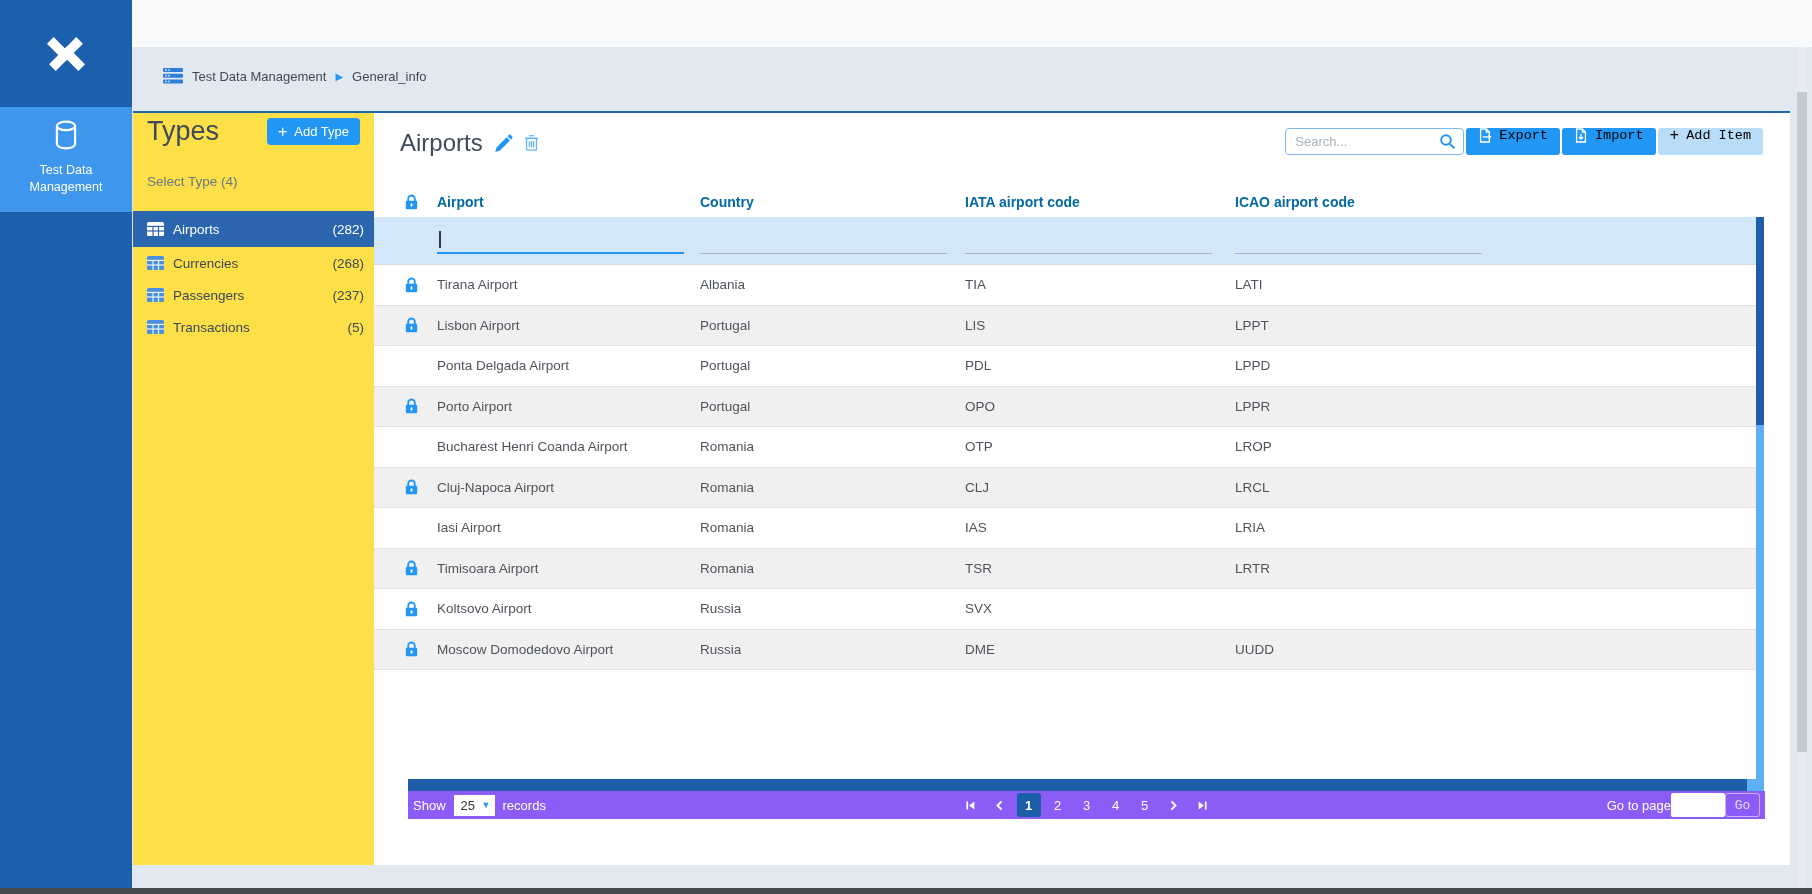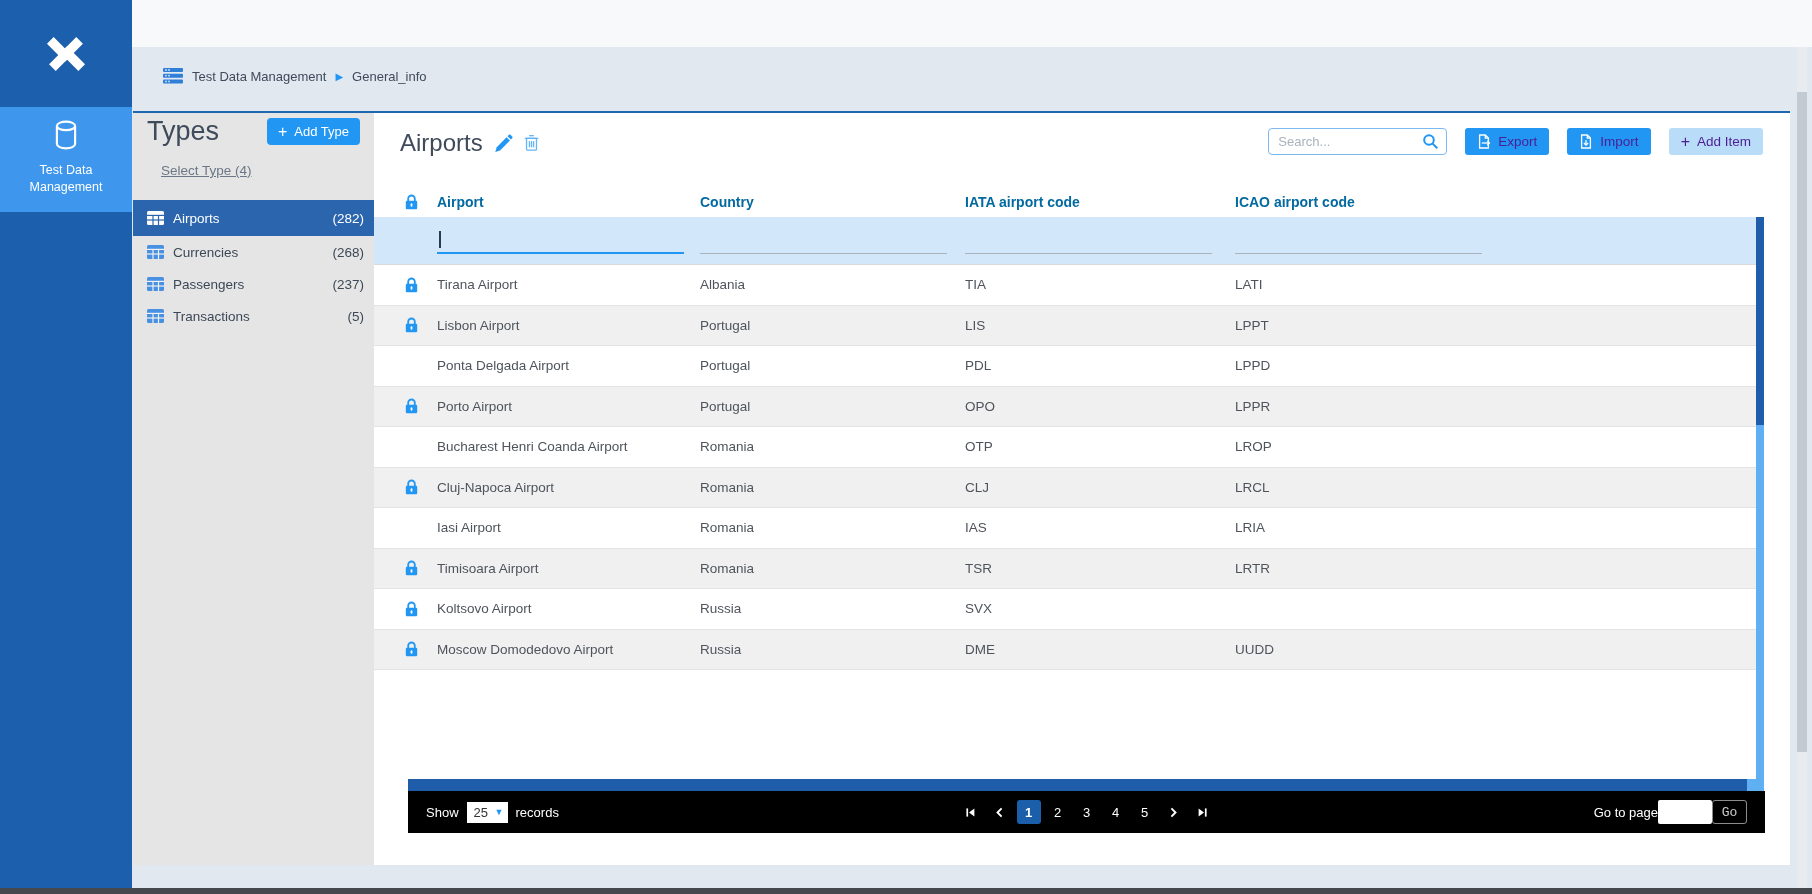--- a/index.html
+++ b/index.html
@@ -14,64 +14,64 @@
   .side-item { background:#3e97ec; color:#fff; text-align:center; padding:13px 6px 16px; cursor:pointer; }
   .side-item .label { display:block; font-size:12.5px; line-height:1.35; margin-top:8px; }
   
   .topstrip { position:absolute; left:132px; top:0; width:1680px; height:47px; background:#f7f9fb; }
   .breadcrumb { position:absolute; left:163px; top:47px; height:58px; display:flex; align-items:center; gap:9px; font-size:13px; color:#3f4a5a; }
   .crumb { cursor:pointer; }
   .crumb-sep { color:#2196f3; font-size:10px; }
   
   .card { position:absolute; left:133px; top:111px; width:1657px; height:754px; background:#fff; border-top:2px solid #1e66b0; }
   
-  .types { position:absolute; left:0; top:0; width:241px; height:100%; background:#e5e5e5; }
+  .types { position:absolute; left:0; top:0; width:241px; height:100%; background:#fde047; }
   .types-header { display:flex; align-items:center; justify-content:space-between; padding:3px 14px 0 14px; }
   .types-title { font-size:27px; font-weight:400; color:#3f4a5a; }
   .add-type-btn { background:#2196f3; border:none; color:#fff; font-size:13px; height:27px; padding:0 11px; border-radius:4px; display:flex; align-items:center; gap:7px; cursor:pointer; font-family:inherit; }
   .plus-glyph { font-size:16px; font-weight:400; line-height:1; }
-  .select-label { margin-top:16px; padding:0 28px; font-size:13.5px; color:#6b7787;text-decoration:underline; }
+  .select-label { margin-top:27px; padding:0 14px; font-size:13.5px; color:#6b7787; }
   .type-list { margin-top:22px; }
   .type-item { height:32px; display:flex; align-items:center; gap:9px; padding:0 10px 0 14px; font-size:13.5px; color:#3c4858; cursor:pointer; }
   .type-item.selected { height:36px; background:#2a65ad; color:#fff; }
   .ti-count { margin-left:auto; }
   .type-item svg rect.grid-bg { fill:#4a90e2; }
   .type-item svg .grid-lines { stroke:#f1f1f1; }
   .type-item.selected svg rect.grid-bg { fill:#ffffff; }
   .type-item.selected svg .grid-lines { stroke:#2a65ad; }
   
   .content { position:absolute; left:241px; top:0; right:0; bottom:0; background:#fff; }
   .content-header { position:absolute; left:26px; top:16px; display:flex; align-items:center; gap:11px; }
   .page-title { font-size:24px; font-weight:400; color:#3f4a5a; }
   .icon-btn { background:none; border:none; cursor:pointer; display:flex; align-items:center; }
-  .controls { position:absolute; top:15px; right:27px; display:flex; gap:18px; align-items:center; }
+  .controls { position:absolute; top:15px; right:27px; display:flex; gap:2px; align-items:center; }
   .search-wrap { width:179px; height:27px; background:#fff; border:1px solid #7db8ef; border-radius:4px; display:flex; align-items:center; padding:0 7px 0 9px; }
   .search-wrap input { border:none; outline:none; flex:1; font-size:13px; color:#4f545c; font-family:inherit; background:transparent; min-width:0; }
   .search-wrap input::placeholder { color:#a9b2bc; }
-  .btn { height:27px; background:#2196f3; border:none; border-radius:3px; color:#4c1d95; font-size:13.5px; padding:0 12px; display:flex; align-items:center; gap:7px; cursor:pointer; font-family:Liberation Sans, sans-serif; }
+  .btn { height:27px; background:#2196f3; border:none; border-radius:3px; color:#000000; font-size:13.5px; padding:0 12px; display:flex; align-items:flex-start; gap:7px; cursor:pointer; font-family:Liberation Mono, monospace; }
   .btn.disabled { background:#b9dcf8; cursor:default; }
   
   .grid-cols { display:grid; grid-template-columns:32px 263px 265px 270px 1fr; padding-left:31px; }
   .thead { position:absolute; top:74px; left:0; right:34px; height:30px; align-items:center; font-size:14px; font-weight:700; color:#0369a1; }
   .filter-row { position:absolute; top:104px; left:0; right:34px; height:47px; background:#d3e7fa; align-items:end; }
   .filter-cell { position:relative; padding-bottom:10px; }
   .filter-cell input { width:247px; height:24px; background:transparent; border:none; border-bottom:1px solid #aab2bb; outline:none; font-size:13.5px; color:#333; font-family:inherit; }
   .filter-cell.active input { border-bottom:2px solid #2196f3; }
   .caret-bar { position:absolute; left:2px; bottom:16px; width:1.5px; height:17px; background:#2b3a4d; }
   .rows { position:absolute; top:151px; left:0; right:34px; border-top:1px solid #d9d9d9; }
   .row { height:40.5px; align-items:center; font-size:13.5px; color:#4f545c; border-bottom:1px solid #e3e3e3; background:#fff; cursor:default; }
   .row:nth-child(even) { background:#f0f0f0; }
   .lock-cell { display:flex; align-items:center; }
   
   .v-scroll { position:absolute; top:104px; right:26px; width:8px; height:574px; background:#5fb0f2; }
   .v-thumb { position:absolute; top:0; left:0; width:100%; height:208px; background:#1f5caa; }
   .h-scroll { position:absolute; top:666px; left:34px; right:32px; height:12px; background:#5fb0f2; }
   .h-thumb { position:absolute; top:0; left:0; height:100%; width:calc(100% - 11px); background:#1f5caa; }
   
-  .pager { position:absolute; top:678px; left:34px; right:25px; height:42px; background:#000000; color:#fff; display:flex; align-items:center; padding:0 18px; font-size:13px; }
+  .pager { position:absolute; top:678px; left:34px; right:25px; height:28px; background:#8b5cf6; color:#fff; display:flex; align-items:center; padding:0 5px; font-size:13px; }
   .page-size { width:41px; height:21px; background:#fff; color:#333; margin:0 8px; display:flex; align-items:center; justify-content:space-between; padding:0 4px 0 7px; cursor:pointer; font-size:13px; }
   .page-size .caret { color:#2196f3; font-size:9px; }
   .page-btns { position:absolute; left:50%; transform:translateX(-50%); display:flex; align-items:center; gap:5px; }
   .nav-btn, .page-btn { min-width:24px; height:24px; display:flex; align-items:center; justify-content:center; background:transparent; border:none; color:#fff; font-size:13px; border-radius:3px; cursor:pointer; font-family:inherit; }
   .page-btn.active { background:#1b5ea9; font-weight:700; }
   .goto { margin-left:auto; display:flex; align-items:center; gap:0; }
   .goto input { width:54px; height:24px; border:none; outline:none; background:#fff; border-radius:2px; padding:0 5px; font-size:13px; font-family:inherit; }
   .go-btn { width:35px; height:24px; background:transparent; border:1px solid rgba(255,255,255,.55); border-radius:3px; color:rgba(255,255,255,.8); font-size:13px; cursor:pointer; font-family:Liberation Mono, monospace; }
   
   .page-scrollbar { position:absolute; right:5px; top:47px; width:10px; height:841px; background:#e8ebef; }

